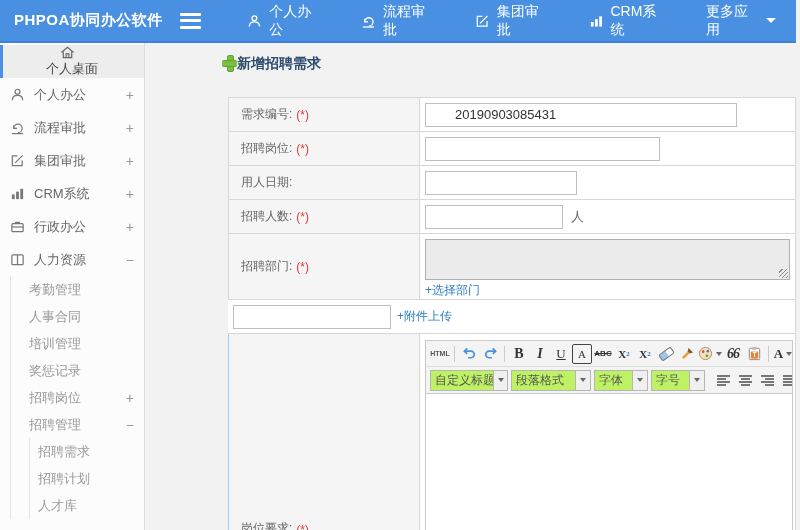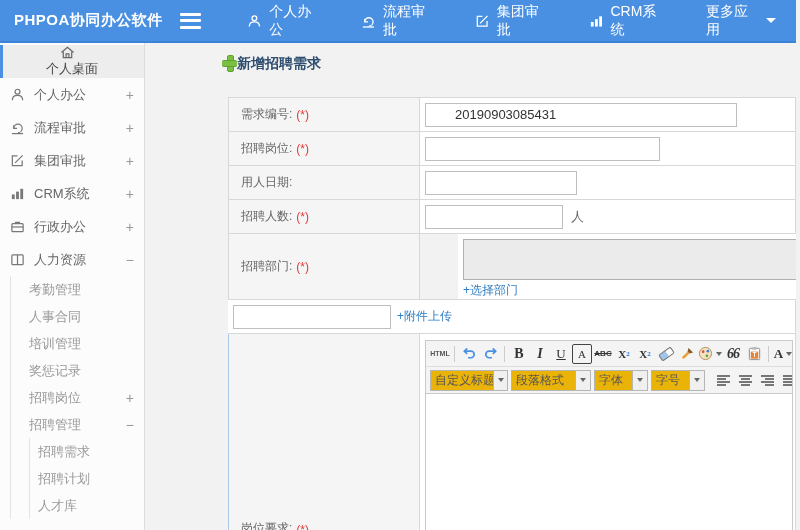--- a/index.html
+++ b/index.html
@@ -44,21 +44,21 @@
   
   .form-table { margin-left:83px; margin-top:16px; border-top:1px solid #d8d8d8; }
   .frow { display:flex; border-bottom:1px solid #d8d8d8; }
   .fcell-label { width:192px; flex:0 0 auto; background:#f5f5f5; border-left:1px solid #d8d8d8; border-right:1px solid #d8d8d8; display:flex; align-items:center; padding-left:12px; color:#666; }
   .fcell-input { flex:1 1 auto; background:#fff; display:flex; align-items:center; padding-left:5px; border-right:1px solid #d8d8d8; }
   .req { color:#e23b3b; margin-left:4px; }
   .frow.h34 { height:34px; }
   input.txt { height:24px; border:1px solid #bfbfbf; background:#fff; font-size:13px; padding:0 4px; color:#333; font-family:inherit; }
   .suffix { margin-left:8px; color:#666; font-size:13px; }
   .blue-link { color:#2f7dc3; text-decoration:none; font-size:12px; cursor:pointer; }
-  .frow-dept { height:66px;gap:38px; }
+  .frow-dept { height:66px; }
   .frow-dept .fcell-input { flex-direction:column; align-items:flex-start; justify-content:center; padding-top:5px; }
   .dept-box { width:365px; height:45px; background:#ebebeb; border:1px solid #b0b0b0; position:relative; resize:none; }
   .dept-box::after { content:""; position:absolute; right:1px; bottom:1px; width:9px; height:9px;
       background:repeating-linear-gradient(135deg, transparent 0 2px, #8a8a8a 2px 3px); }
   .dept-link { margin-top:2px; }
   .attach-link { margin-left:6px; }
 
   
   .frow-editor { align-items:stretch; }
   .frow-editor .fcell-label { border-left-color:#a9c9e9; align-items:flex-end; padding-bottom:18px; }
@@ -74,21 +74,21 @@
   .t-italic { font-family:"Liberation Serif","DejaVu Serif",serif; font-style:italic; font-size:14px; font-weight:bold;}
   .t-under { font-family:"Liberation Serif","DejaVu Serif",serif; font-size:13px; text-decoration:underline; }
   .t-fontbox { font-family:"Liberation Serif","DejaVu Serif",serif; font-size:11px; border:1px solid #444; padding:0 2px; line-height:12px; }
   .t-strike { font-size:8px; font-weight:bold; text-decoration:line-through; }
   .t-script { font-family:"Liberation Serif","DejaVu Serif",serif; font-size:11px; font-weight:bold; }
   .t-script sup,.t-script sub { font-size:7px; color:#1f6fd0; }
   .t-quote { font-family:"Liberation Serif","DejaVu Serif",serif; font-weight:bold; font-style:italic; font-size:14px; letter-spacing:-1px; }
   .t-fontcolor { font-family:"Liberation Serif","DejaVu Serif",serif; font-size:13px; font-weight:bold; }
   .mini-caret { width:0; height:0; border-left:3px solid transparent; border-right:3px solid transparent; border-top:4px solid #666; margin-left:3px; }
   .blue { color:#4a90e2; }
-  .sel { height:21px; border:1px solid #b5b5b5; background:#eab308; display:flex; align-items:center; flex:0 0 auto; cursor:pointer; }
+  .sel { height:21px; border:1px solid #b5b5b5; background:#bef264; display:flex; align-items:center; flex:0 0 auto; cursor:pointer; }
   .sel .sel-label { padding:0 4px; color:#555; font-size:12px; flex:1 1 auto; overflow:hidden; }
   .sel .sel-arrow { width:15px; height:100%; border-left:1px solid #b5b5b5; background:#f0f0f0; display:flex; align-items:center; justify-content:center; }
   .ed-content { height:160px; background:#fff; }
   .align-group { display:flex; gap:2px; margin-left:5px; }
   .eraser { width:15px; height:8px; border:1px solid #777; border-radius:2px; transform:rotate(-35deg); background:linear-gradient(90deg,#9ec6ef 0 55%,#fdfdfd 55%); }
 </style>
 </head>
 <body>
 
 <div class="app">

